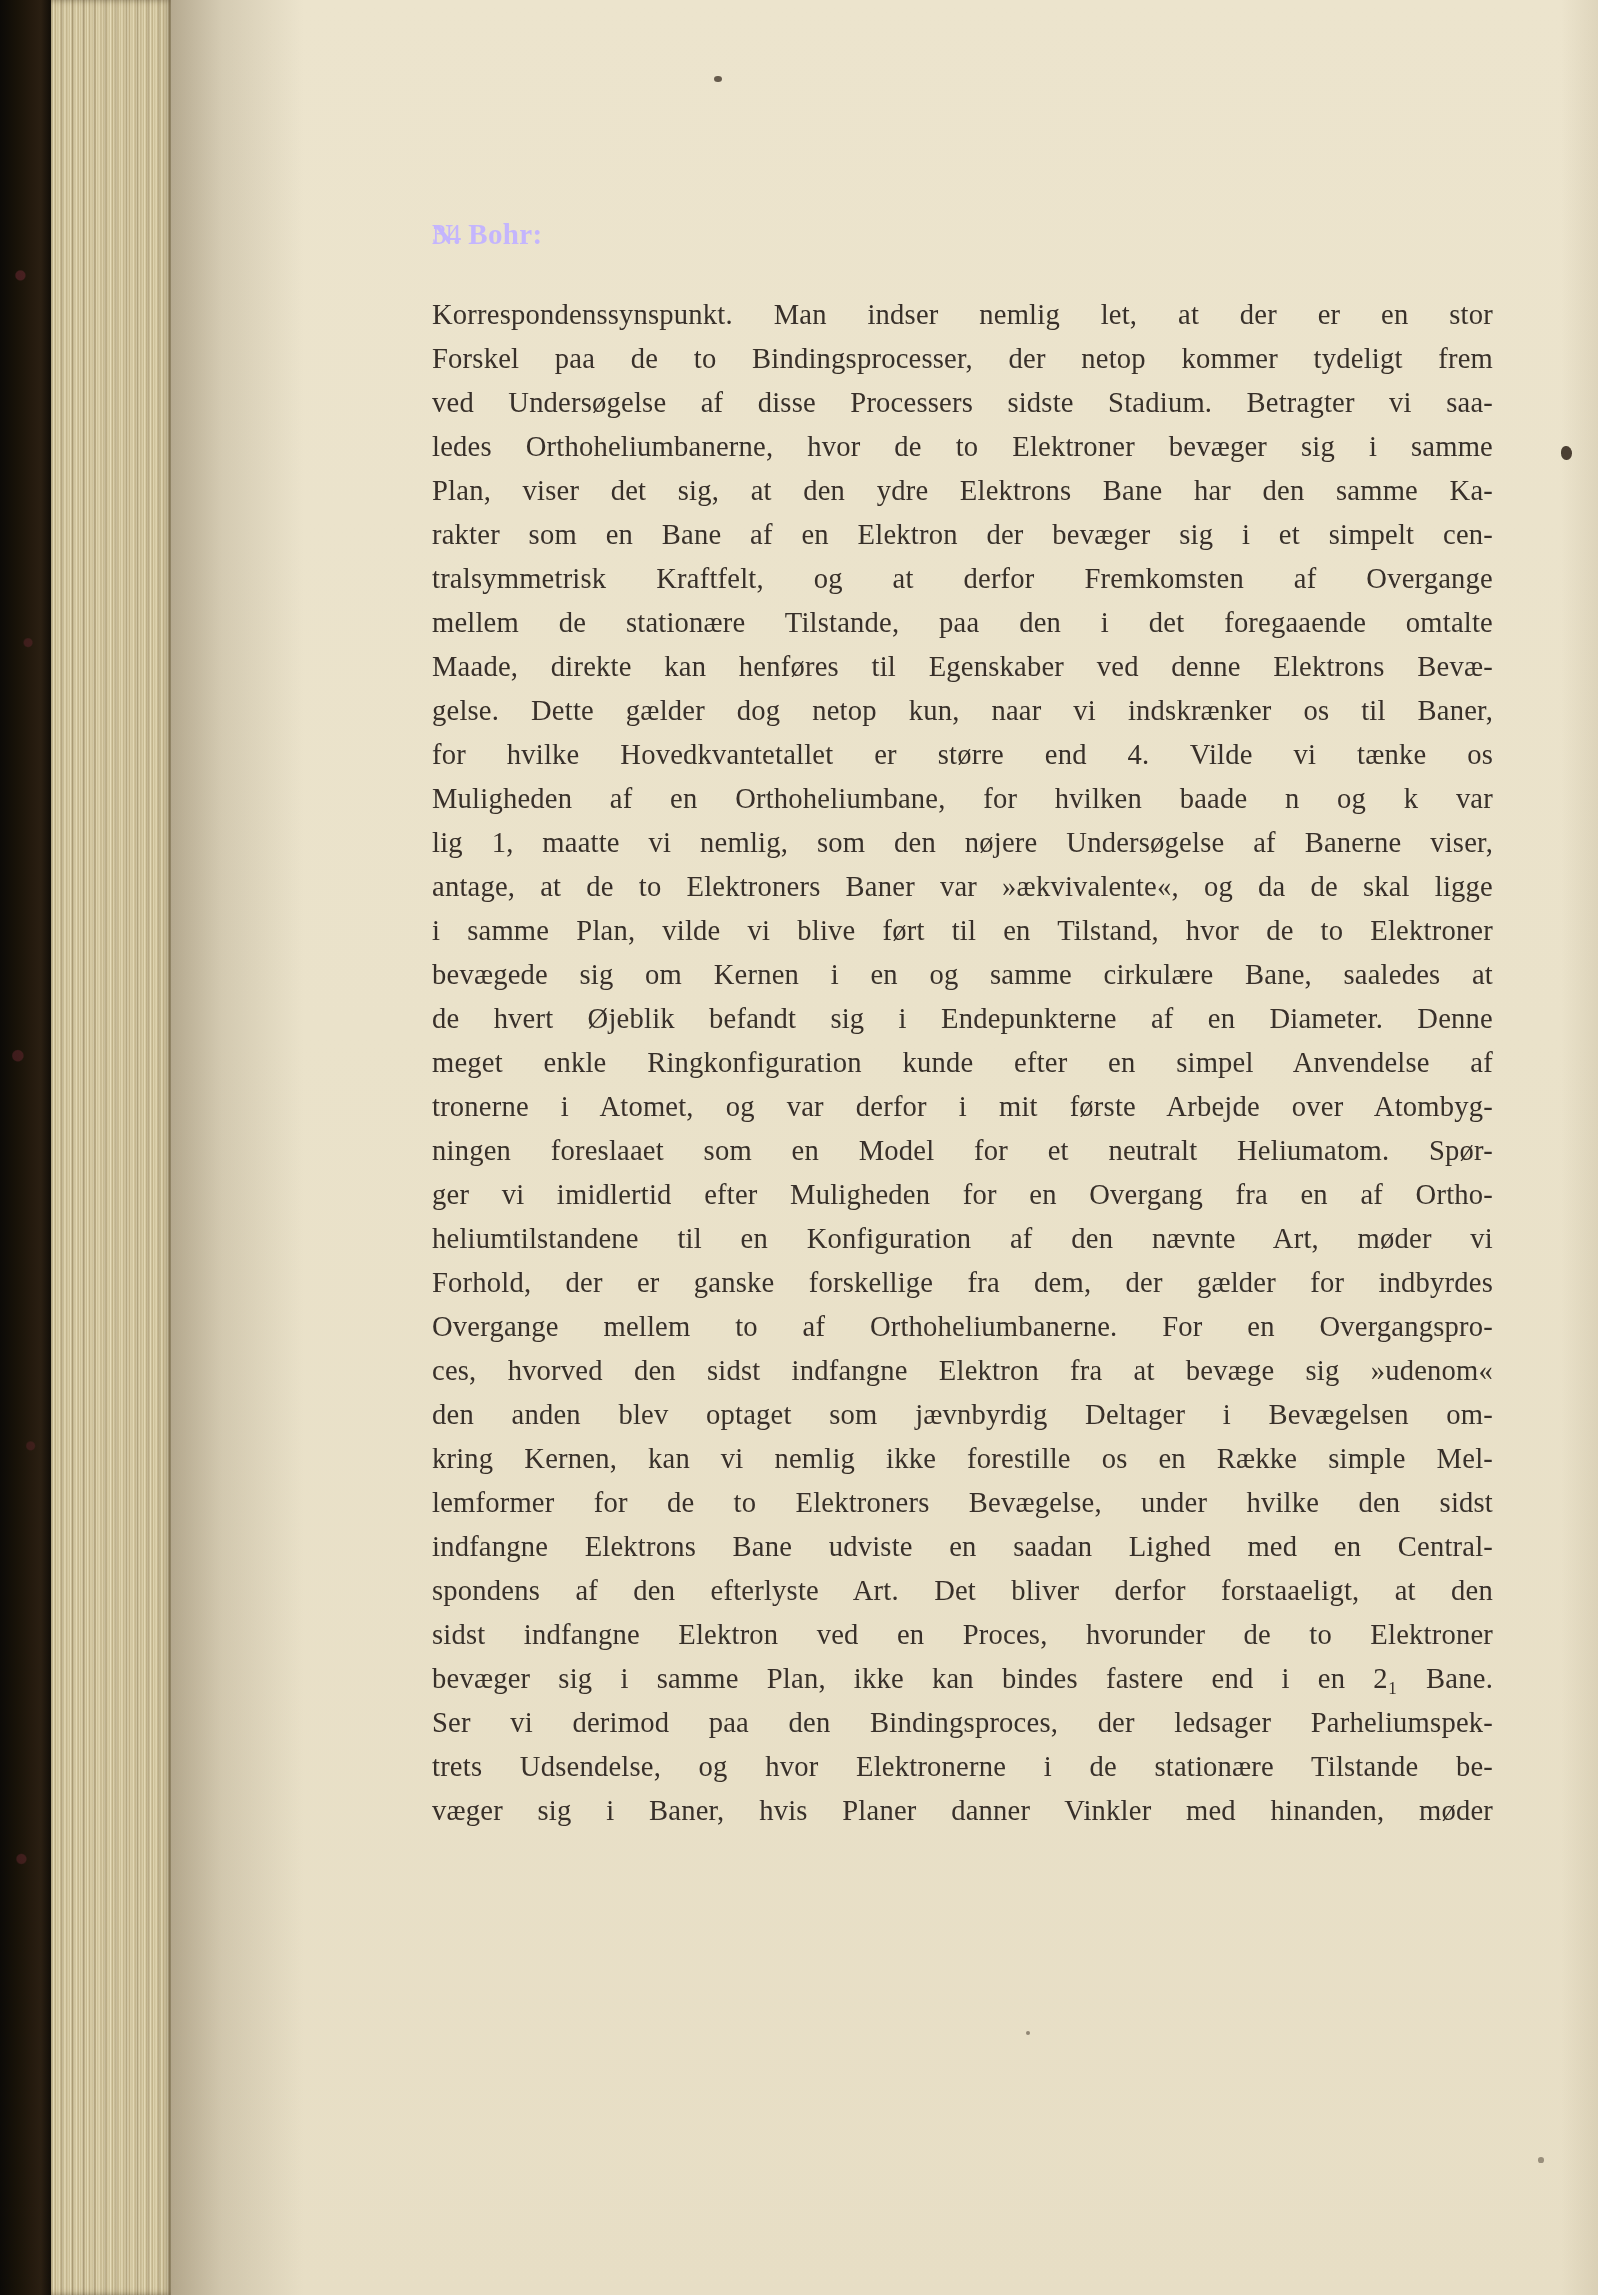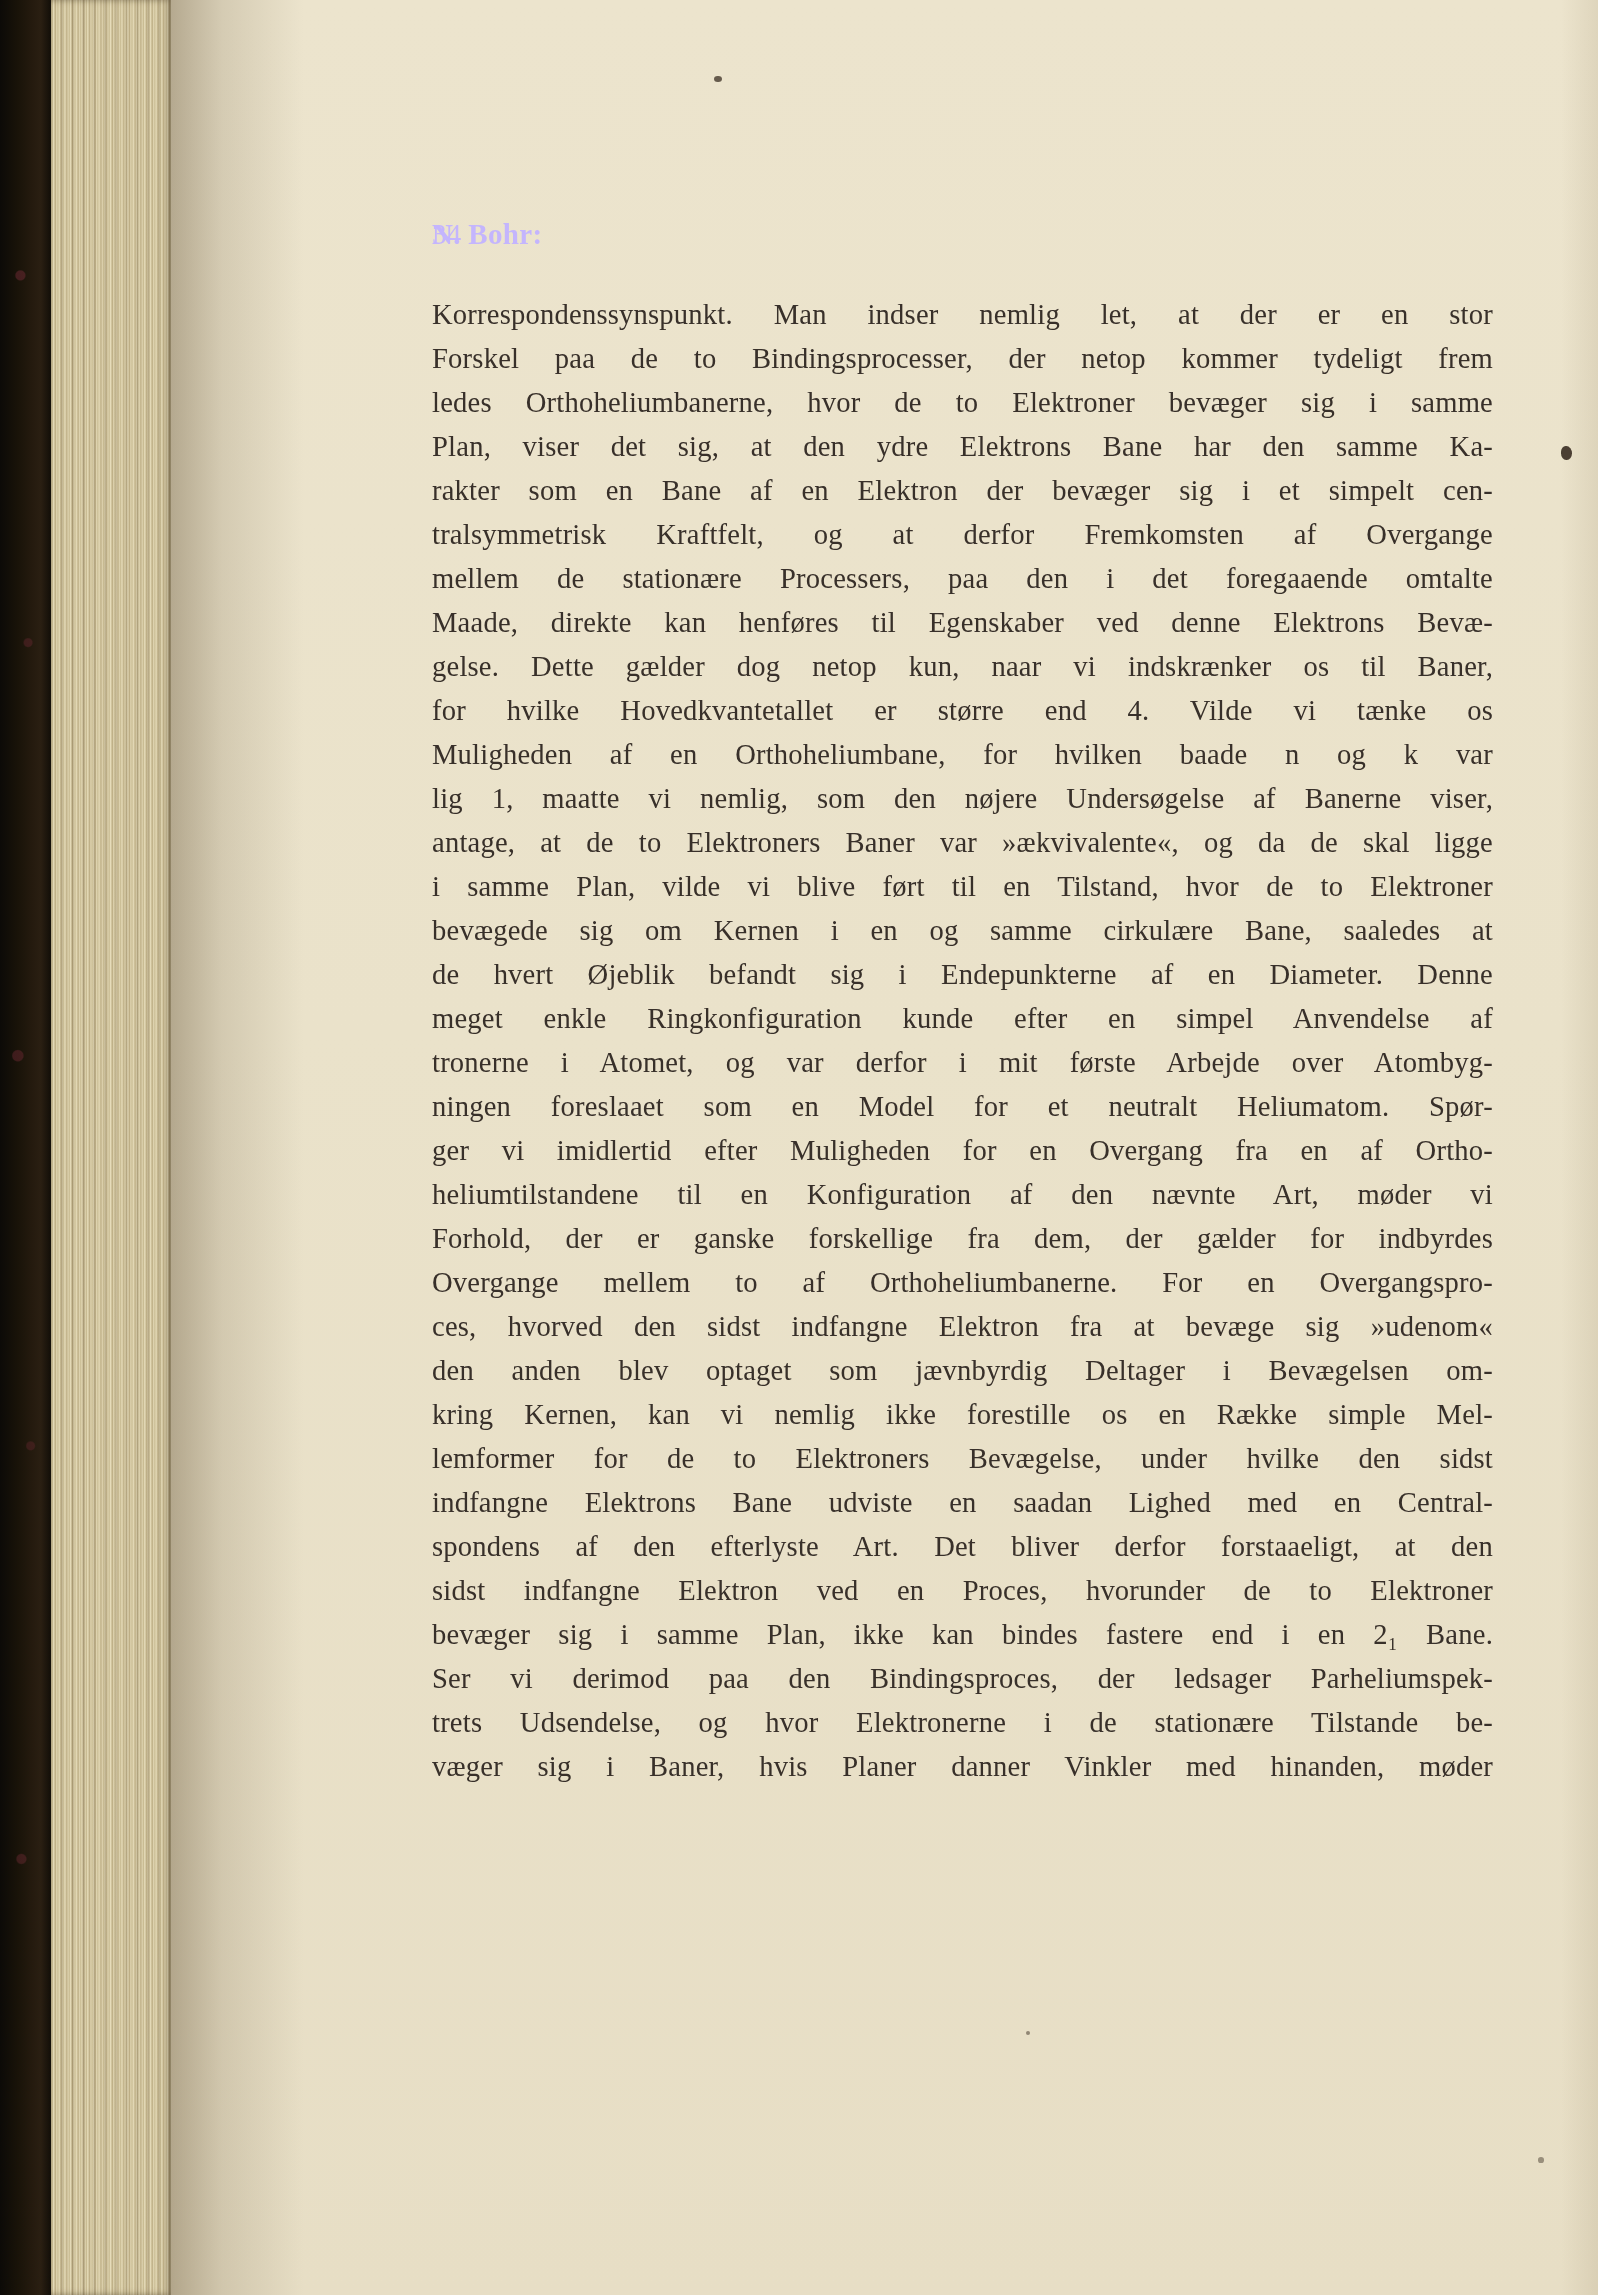--- a/index.html
+++ b/index.html
@@ -114,25 +114,26 @@
 </div>
 
 <div class="page-header">
   <span class="page-number">34</span>
   <span class="running-header">N. Bohr:</span>
 </div>
 
 <div class="body-text">
     <div class="line">Korrespondenssynspunkt.  Man indser nemlig let, at der er en stor</div>
     <div class="line">Forskel paa de to Bindingsprocesser, der netop kommer tydeligt frem</div>
+    <div class="line">ved Undersøgelse af disse Processers sidste Stadium.  Betragter vi saa-</div>
     <div class="line">ledes Orthoheliumbanerne, hvor de to Elektroner bevæger sig i samme</div>
     <div class="line">Plan, viser det sig, at den ydre Elektrons Bane har den samme Ka-</div>
     <div class="line">rakter som en Bane af en Elektron der bevæger sig i et simpelt cen-</div>
     <div class="line">tralsymmetrisk Kraftfelt, og at derfor Fremkomsten af Overgange</div>
-    <div class="line">mellem de stationære Processers, paa den i det foregaaende omtalte</div>
+    <div class="line">mellem de stationære Tilstande, paa den i det foregaaende omtalte</div>
     <div class="line">Maade, direkte kan henføres til Egenskaber ved denne Elektrons Bevæ-</div>
     <div class="line">gelse.  Dette gælder dog netop kun, naar vi indskrænker os til Baner,</div>
     <div class="line">for hvilke Hovedkvantetallet er større end 4.  Vilde vi tænke os</div>
     <div class="line">Muligheden af en Orthoheliumbane, for hvilken baade n og k var</div>
     <div class="line">lig 1, maatte vi nemlig, som den nøjere Undersøgelse af Banerne viser,</div>
     <div class="line">antage, at de to Elektroners Baner var »ækvivalente«, og da de skal ligge</div>
     <div class="line">i samme Plan, vilde vi blive ført til en Tilstand, hvor de to Elektroner</div>
     <div class="line">bevægede sig om Kernen i en og samme cirkulære Bane, saaledes at</div>
     <div class="line">de hvert Øjeblik befandt sig i Endepunkterne af en Diameter.  Denne</div>
     <div class="line">meget enkle Ringkonfiguration kunde efter en simpel Anvendelse af</div>

